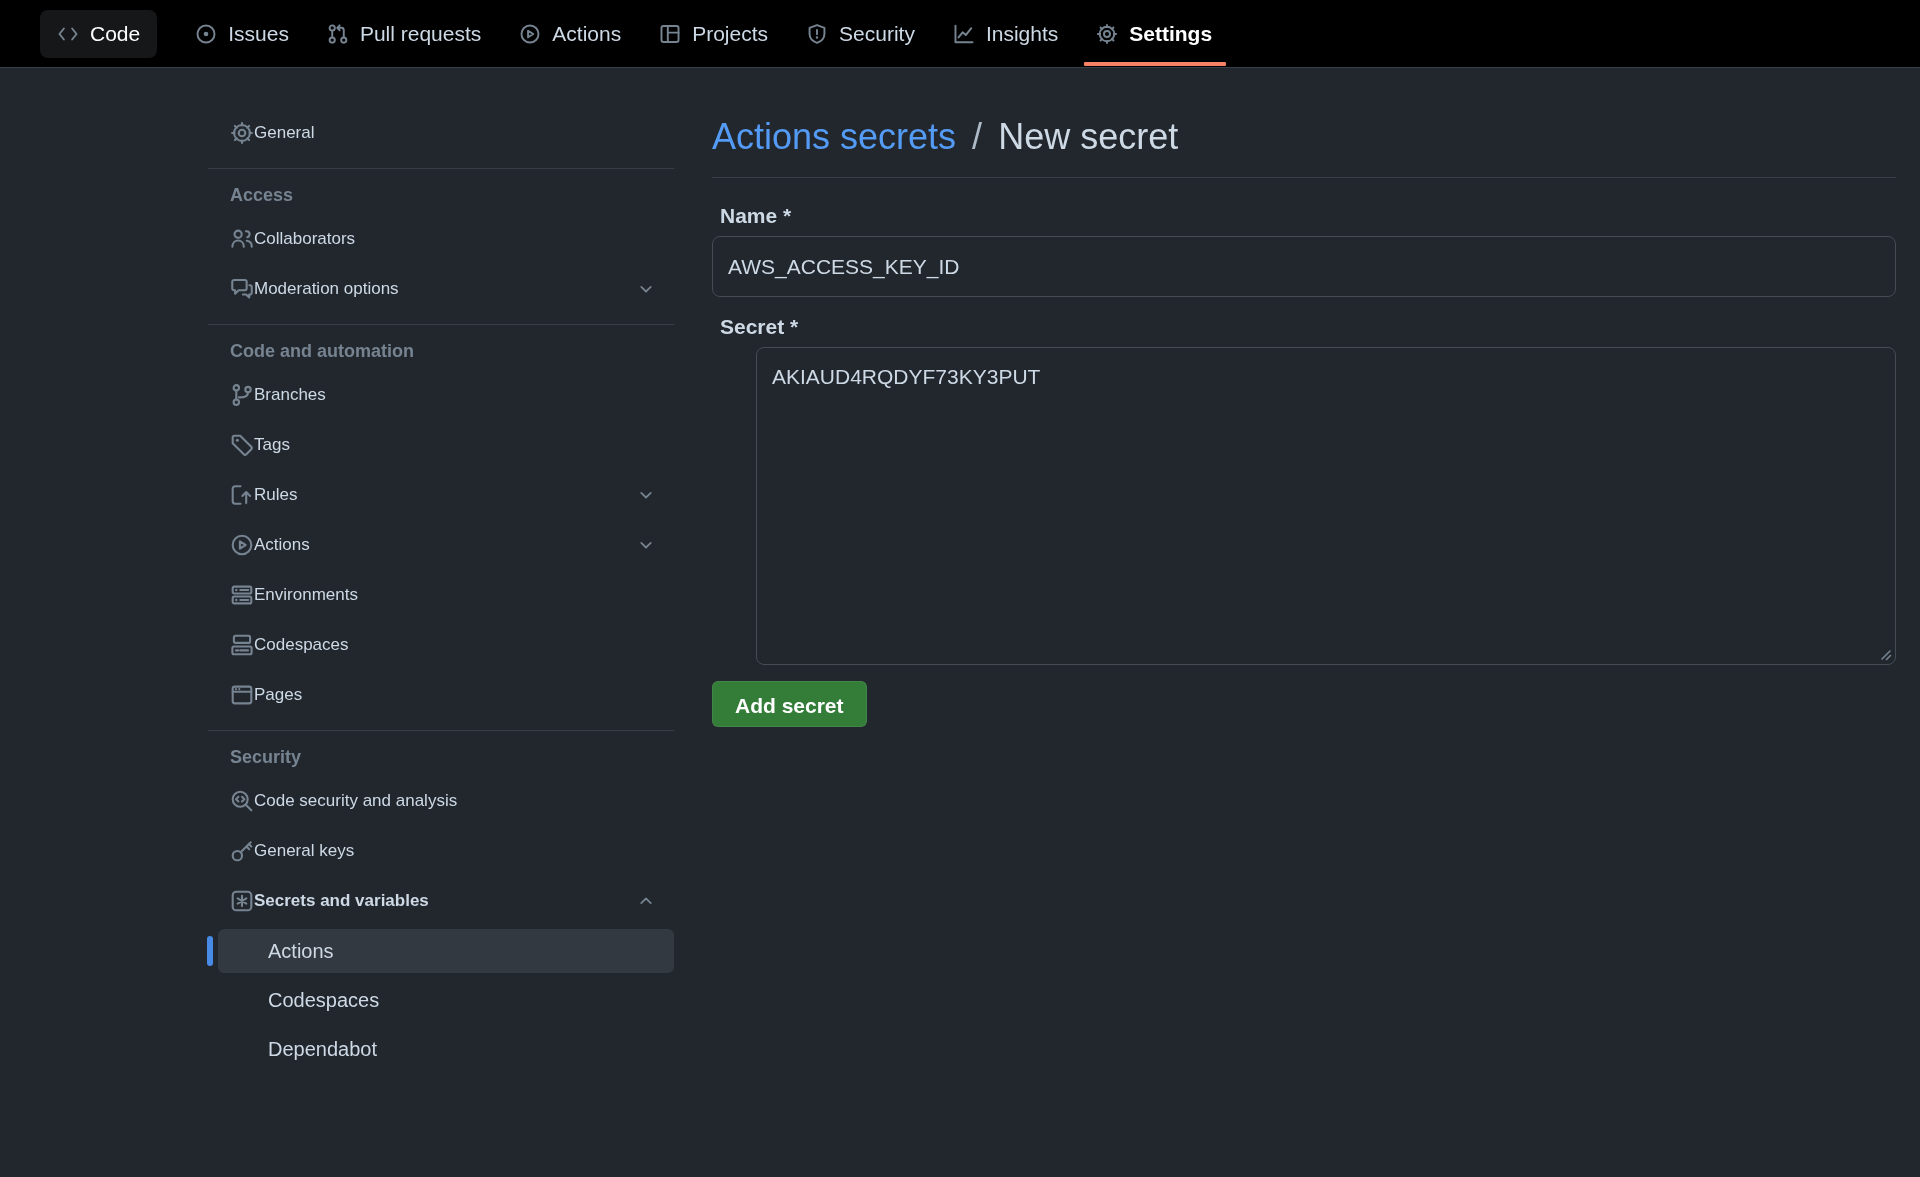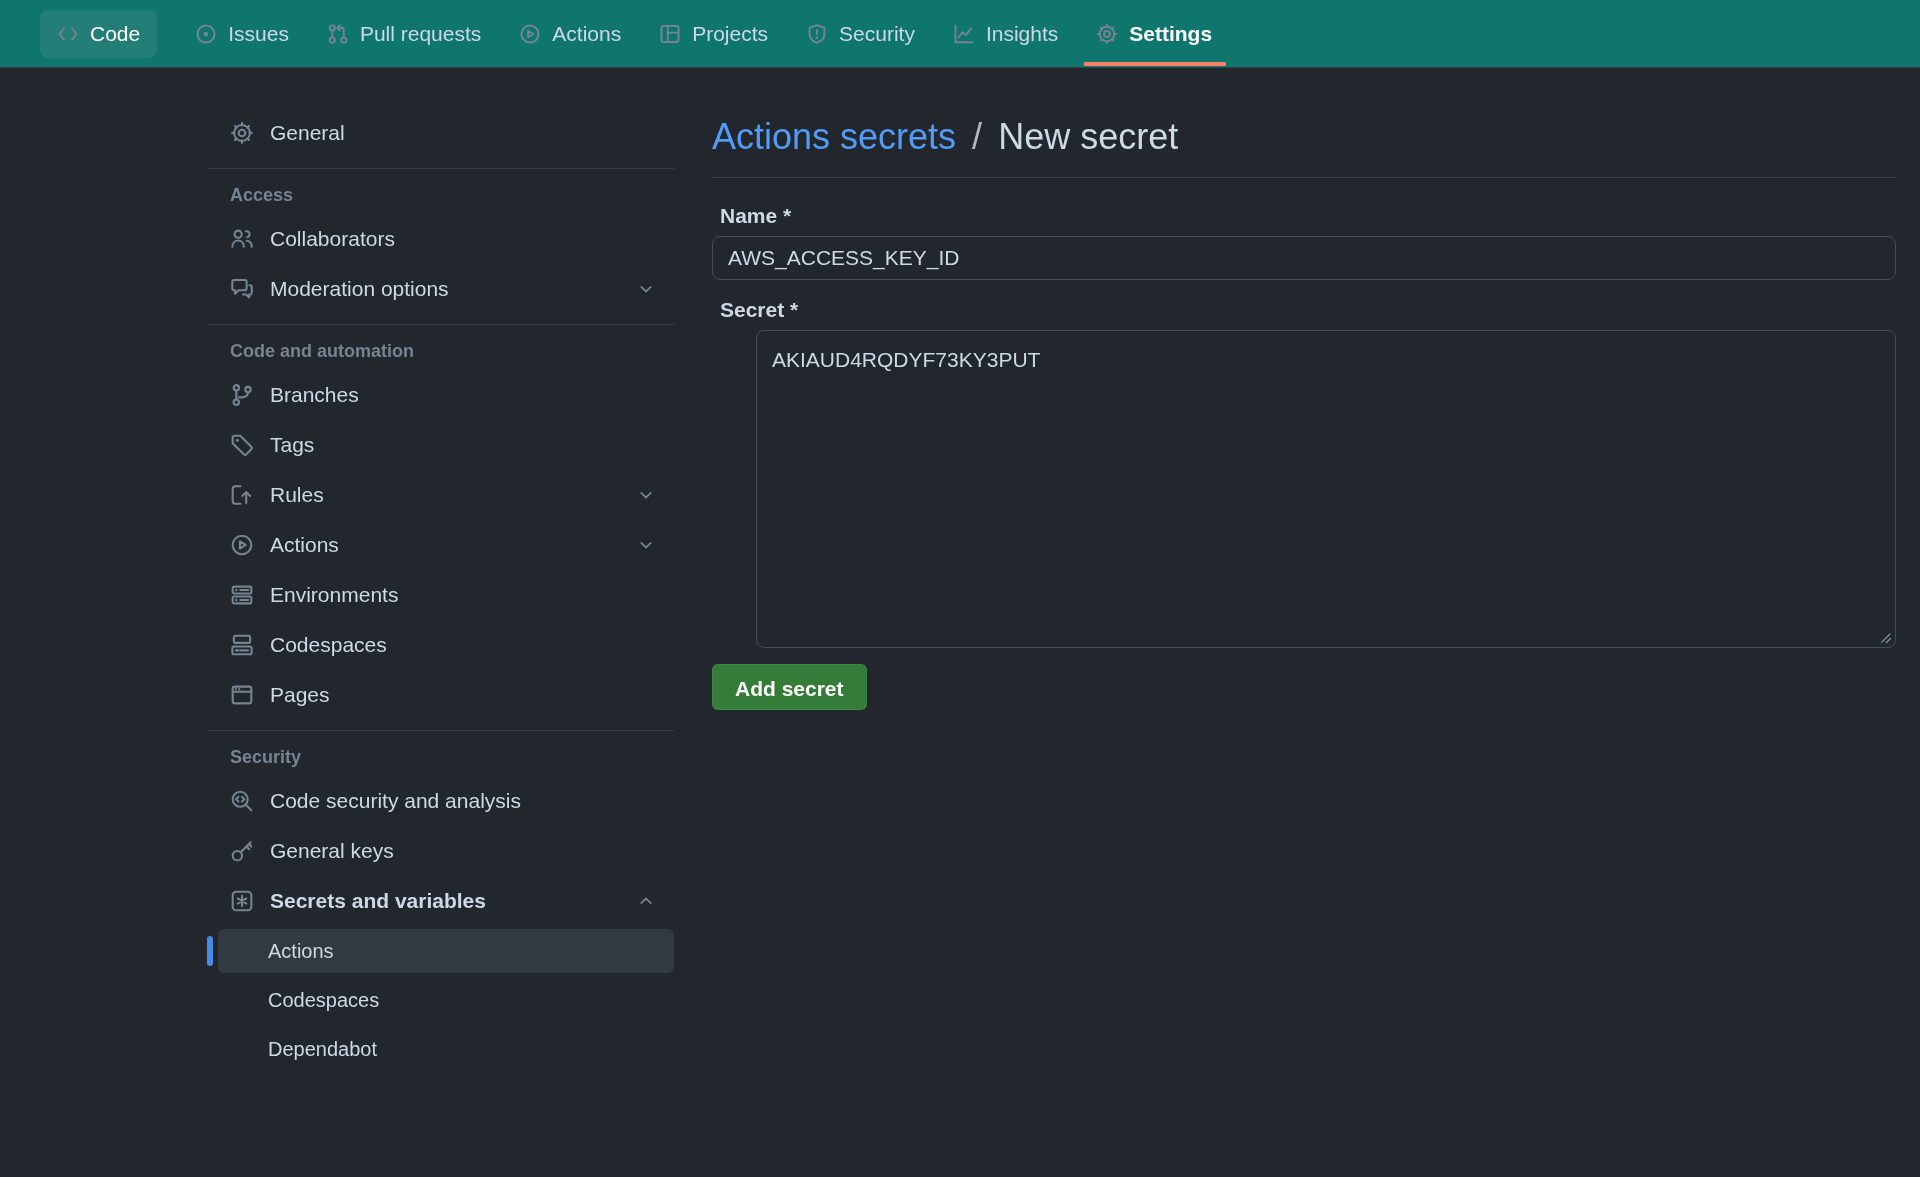--- a/index.html
+++ b/index.html
@@ -8,21 +8,21 @@
     background:#22272e;
     font-family:"Liberation Sans","DejaVu Sans",sans-serif;
     color:#cdd9e5;
   }
   svg { display:block; }
   .ic { stroke:#768390; fill:none; stroke-width:1.4; stroke-linecap:round; stroke-linejoin:round; }
   .ic-fill { fill:#768390; stroke:none; }
 
   
   .topnav {
-    height:68px; background:#0f766e; border-bottom:1px solid #373e47;
+    height:68px; background:#000000; border-bottom:1px solid #373e47;
     display:flex; align-items:center; padding:0 0 0 40px; gap:38px;
     position:relative;
   }
   .nav-tab { display:flex; align-items:center; gap:11px; font-size:21px; color:#cdd9e5;
     cursor:pointer; position:relative; white-space:nowrap; }
   .nav-tab .nv-ic svg .ic { stroke:#768390; }
   .nav-tab.pill { background:rgba(177,186,196,0.12); border-radius:8px; padding:12px 17px; }
   .nav-tab.pill .nv-label { color:#ffffff; }
   .nav-tab.sel .nv-label { font-weight:700; color:#ffffff; }
   .nav-underline {
@@ -30,23 +30,23 @@
     background:#f78166; border-radius:1px;
   }
 
   
   .content { display:flex; align-items:flex-start; }
   .sidebar { margin-left:208px; width:466px; padding-top:40px; flex:none; }
   .main { margin-left:38px; width:1184px; padding-top:46px; flex:none; }
 
   
   .side-item {
-    height:50px; display:flex; align-items:center; gap:16px;
+    height:50px; display:flex; align-items:center; gap:0;
     margin-left:10px; padding-left:12px; border-radius:6px;
-    font-size:21px; color:#cdd9e5; cursor:pointer; position:relative;
+    font-size:17px; color:#cdd9e5; cursor:pointer; position:relative;
   }
   .side-item .s-ic { width:24px; height:24px; flex:none; }
   .side-item.bold .s-label { font-weight:700; }
   .side-chevron { position:absolute; right:18px; top:50%; transform:translateY(-50%); }
   .side-divider { border:none; border-top:1px solid #373e47; margin:10px 0; }
   .side-header {
     font-size:18px; font-weight:700; color:#768390;
     margin:16px 0 8px 10px; padding-left:12px;
   }
   .sub-item {
@@ -61,21 +61,21 @@
   }
 
   
   .crumb { font-size:36px; font-weight:400; line-height:1.25; }
   .crumb-link { color:#539bf5; cursor:pointer; }
   .crumb-sep { color:#adbac7; padding:0 6px; }
   .crumb-current { color:#cdd9e5; }
   .head-divider { border:none; border-top:1px solid #373e47; margin-top:18px; }
   .fld-label { margin-top:26px; font-size:21px; font-weight:700; color:#cdd9e5;margin-left:8px; }
   .txt-input {
-    margin-top:8px; width:100%; height:44px;
+    margin-top:8px; width:100%; height:61px;
     background:#22272e; border:1px solid #444c56; border-radius:8px;
     color:#cdd9e5; font-size:21px; padding:0 15px;
     font-family:"Liberation Sans","DejaVu Sans",sans-serif; outline:none;
   }
   .fld-label.secret { margin-top:18px; }
   .secret-wrap { position:relative; margin-top:8px;padding-left:44px; }
   .txt-area {
     width:100%; height:318px; display:block;
     background:#22272e; border:1px solid #444c56; border-radius:8px;
     color:#cdd9e5; font-size:21px; padding:14px 15px; resize:none; outline:none;

